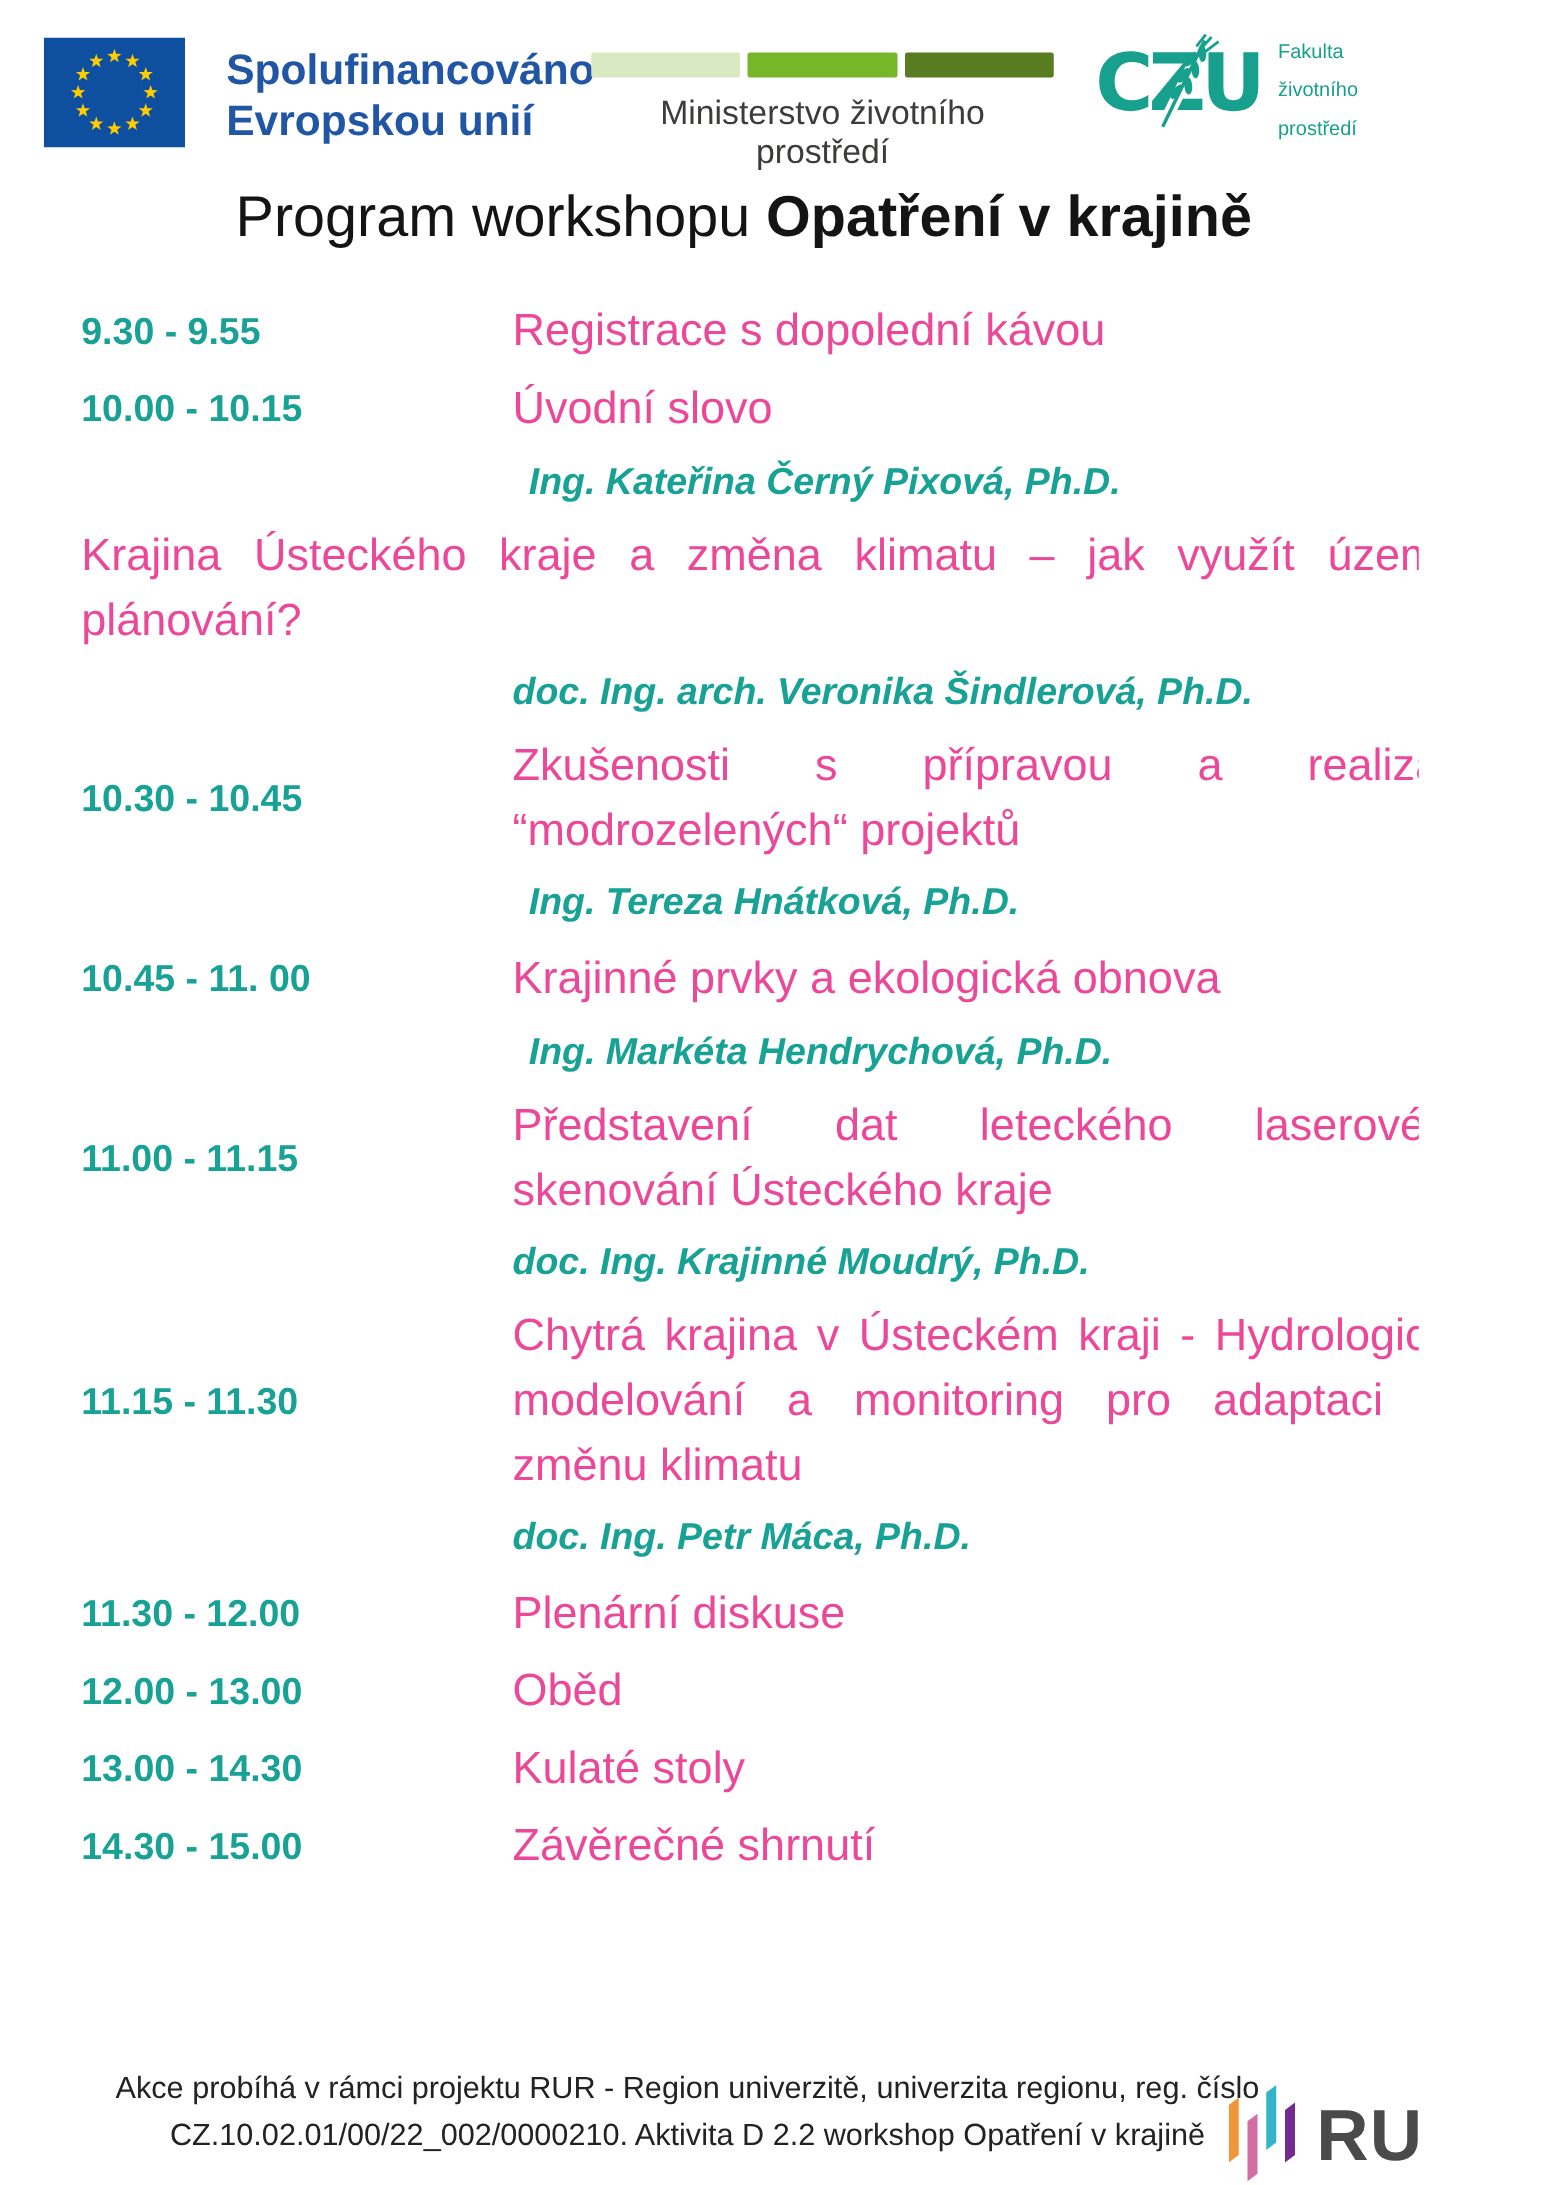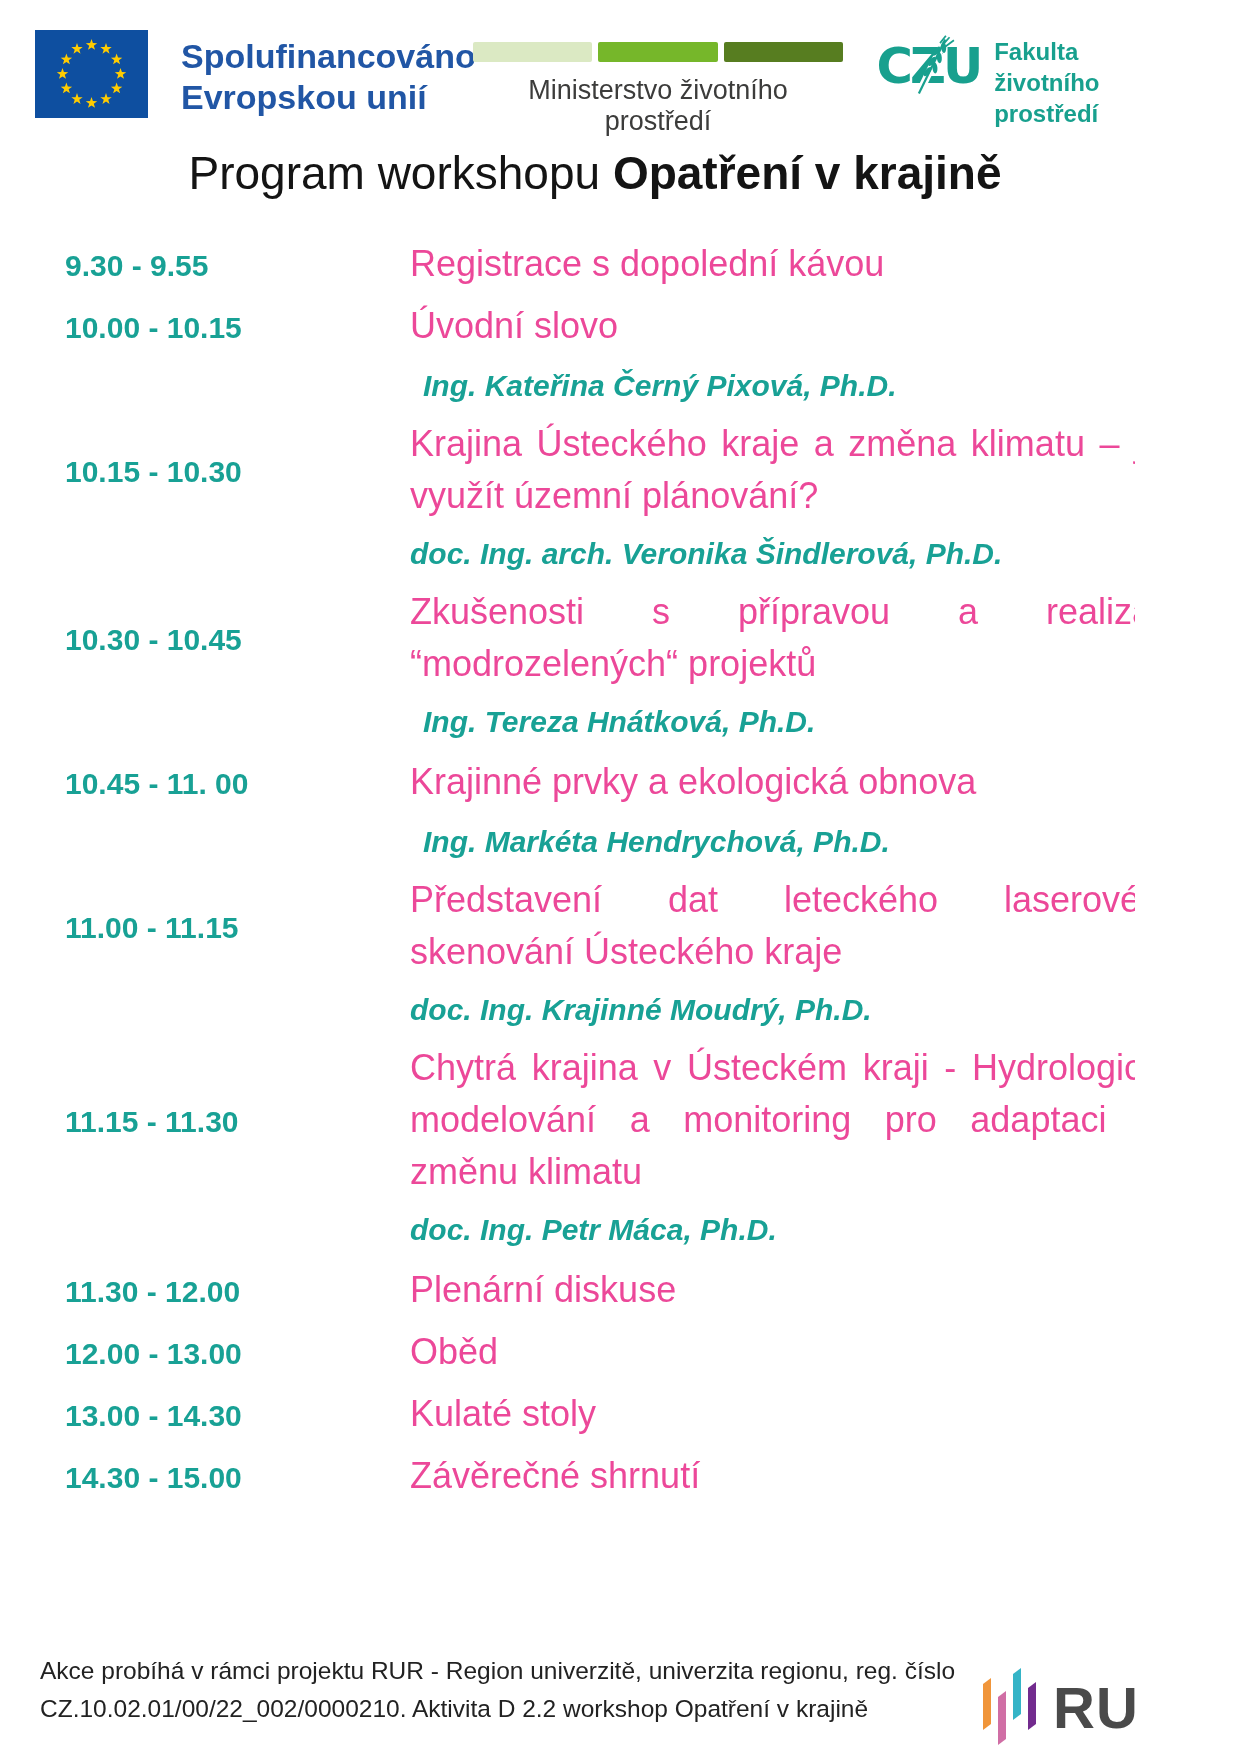--- a/index.html
+++ b/index.html
@@ -13,35 +13,35 @@
   .eu-text{margin-left:33px;margin-top:6px;font-size:34px;line-height:41px;font-weight:bold;color:#2156a5;}
   .mzp-logo{position:absolute;left:473px;top:42px;width:370px;}
   .mzp-bars{display:flex;gap:6px;height:20px;}
   .mzp-bar{flex:1;border-radius:2px;}
   .mzp-bar.b1{background:#dbe9c3;}
   .mzp-bar.b2{background:#76b72a;}
   .mzp-bar.b3{background:#577d20;}
   .mzp-name{margin-top:13px;text-align:center;font-size:27px;color:#3c3c3b;font-weight:500;}
   .czu-logo{position:absolute;left:878px;top:26px;display:flex;align-items:flex-start;}
   .czu-glyph{width:140px;height:78px;display:block;}
-  .czu-text{margin-left:14px;margin-top:10px;font-size:24px;line-height:31px;font-weight:bold;color:#18a08e;}
+  .czu-text{margin-left:14px;font-size:16px;line-height:31px;font-weight:normal;color:#18a08e;}
   
   .title{position:absolute;top:146px;left:0;width:100%;text-align:center;
     font-size:46px;color:#141414;padding-left:55px;box-sizing:border-box;}
   .title .bold{font-weight:bold;}
   
   .schedule{position:absolute;left:65px;top:236px;width:1115px;}
   .session{display:flex;margin-bottom:6px;align-items:center;}
   .time{flex:none;width:345px;font-size:30px;line-height:52px;font-weight:bold;color:#18a195;padding-top:4px;}
   .topic{flex:1;font-size:36px;line-height:52px;color:#ec4899;text-align:justify;margin:0;}
   .speaker{margin:0 0 6px 345px;font-size:30px;line-height:52px;font-weight:bold;font-style:italic;color:#18a195;}
   .speaker.indent{padding-left:13px;}
   
   .footer-note{position:absolute;left:40px;top:1652px;width:1020px;
-    font-size:24.5px;line-height:38px;color:#222222;}
+    font-size:24.5px;line-height:38px;color:#222222;text-align:center;}
   .footer-note p{margin:0;}
   .rur-logo{position:absolute;left:983px;top:1668px;width:200px;height:78px;}
   .rur-logo svg{display:block;width:200px;height:78px;}
 </style>
 </head>
 <body>
 
 <div class="page">
 
   <div class="eu-logo">
@@ -114,21 +114,20 @@
       <p class="topic">Registrace s dopolední kávou</p>
     </div>
 
     <div class="session">
       <div class="time">10.00 - 10.15</div>
       <p class="topic">Úvodní slovo</p>
     </div>
     <p class="speaker indent">Ing. Kateřina Černý Pixová, Ph.D.</p>
 
     <div class="session">
-      <div class="time">10.15 - 10.30</div>
       <p class="topic">Krajina Ústeckého kraje a změna klimatu – jak využít územní plánování?</p>
     </div>
     <p class="speaker">doc. Ing. arch. Veronika Šindlerová, Ph.D.</p>
 
     <div class="session">
       <div class="time">10.30 - 10.45</div>
       <p class="topic">Zkušenosti s přípravou a realizací “modrozelených“ projektů</p>
     </div>
     <p class="speaker indent">Ing. Tereza Hnátková, Ph.D.</p>
 

